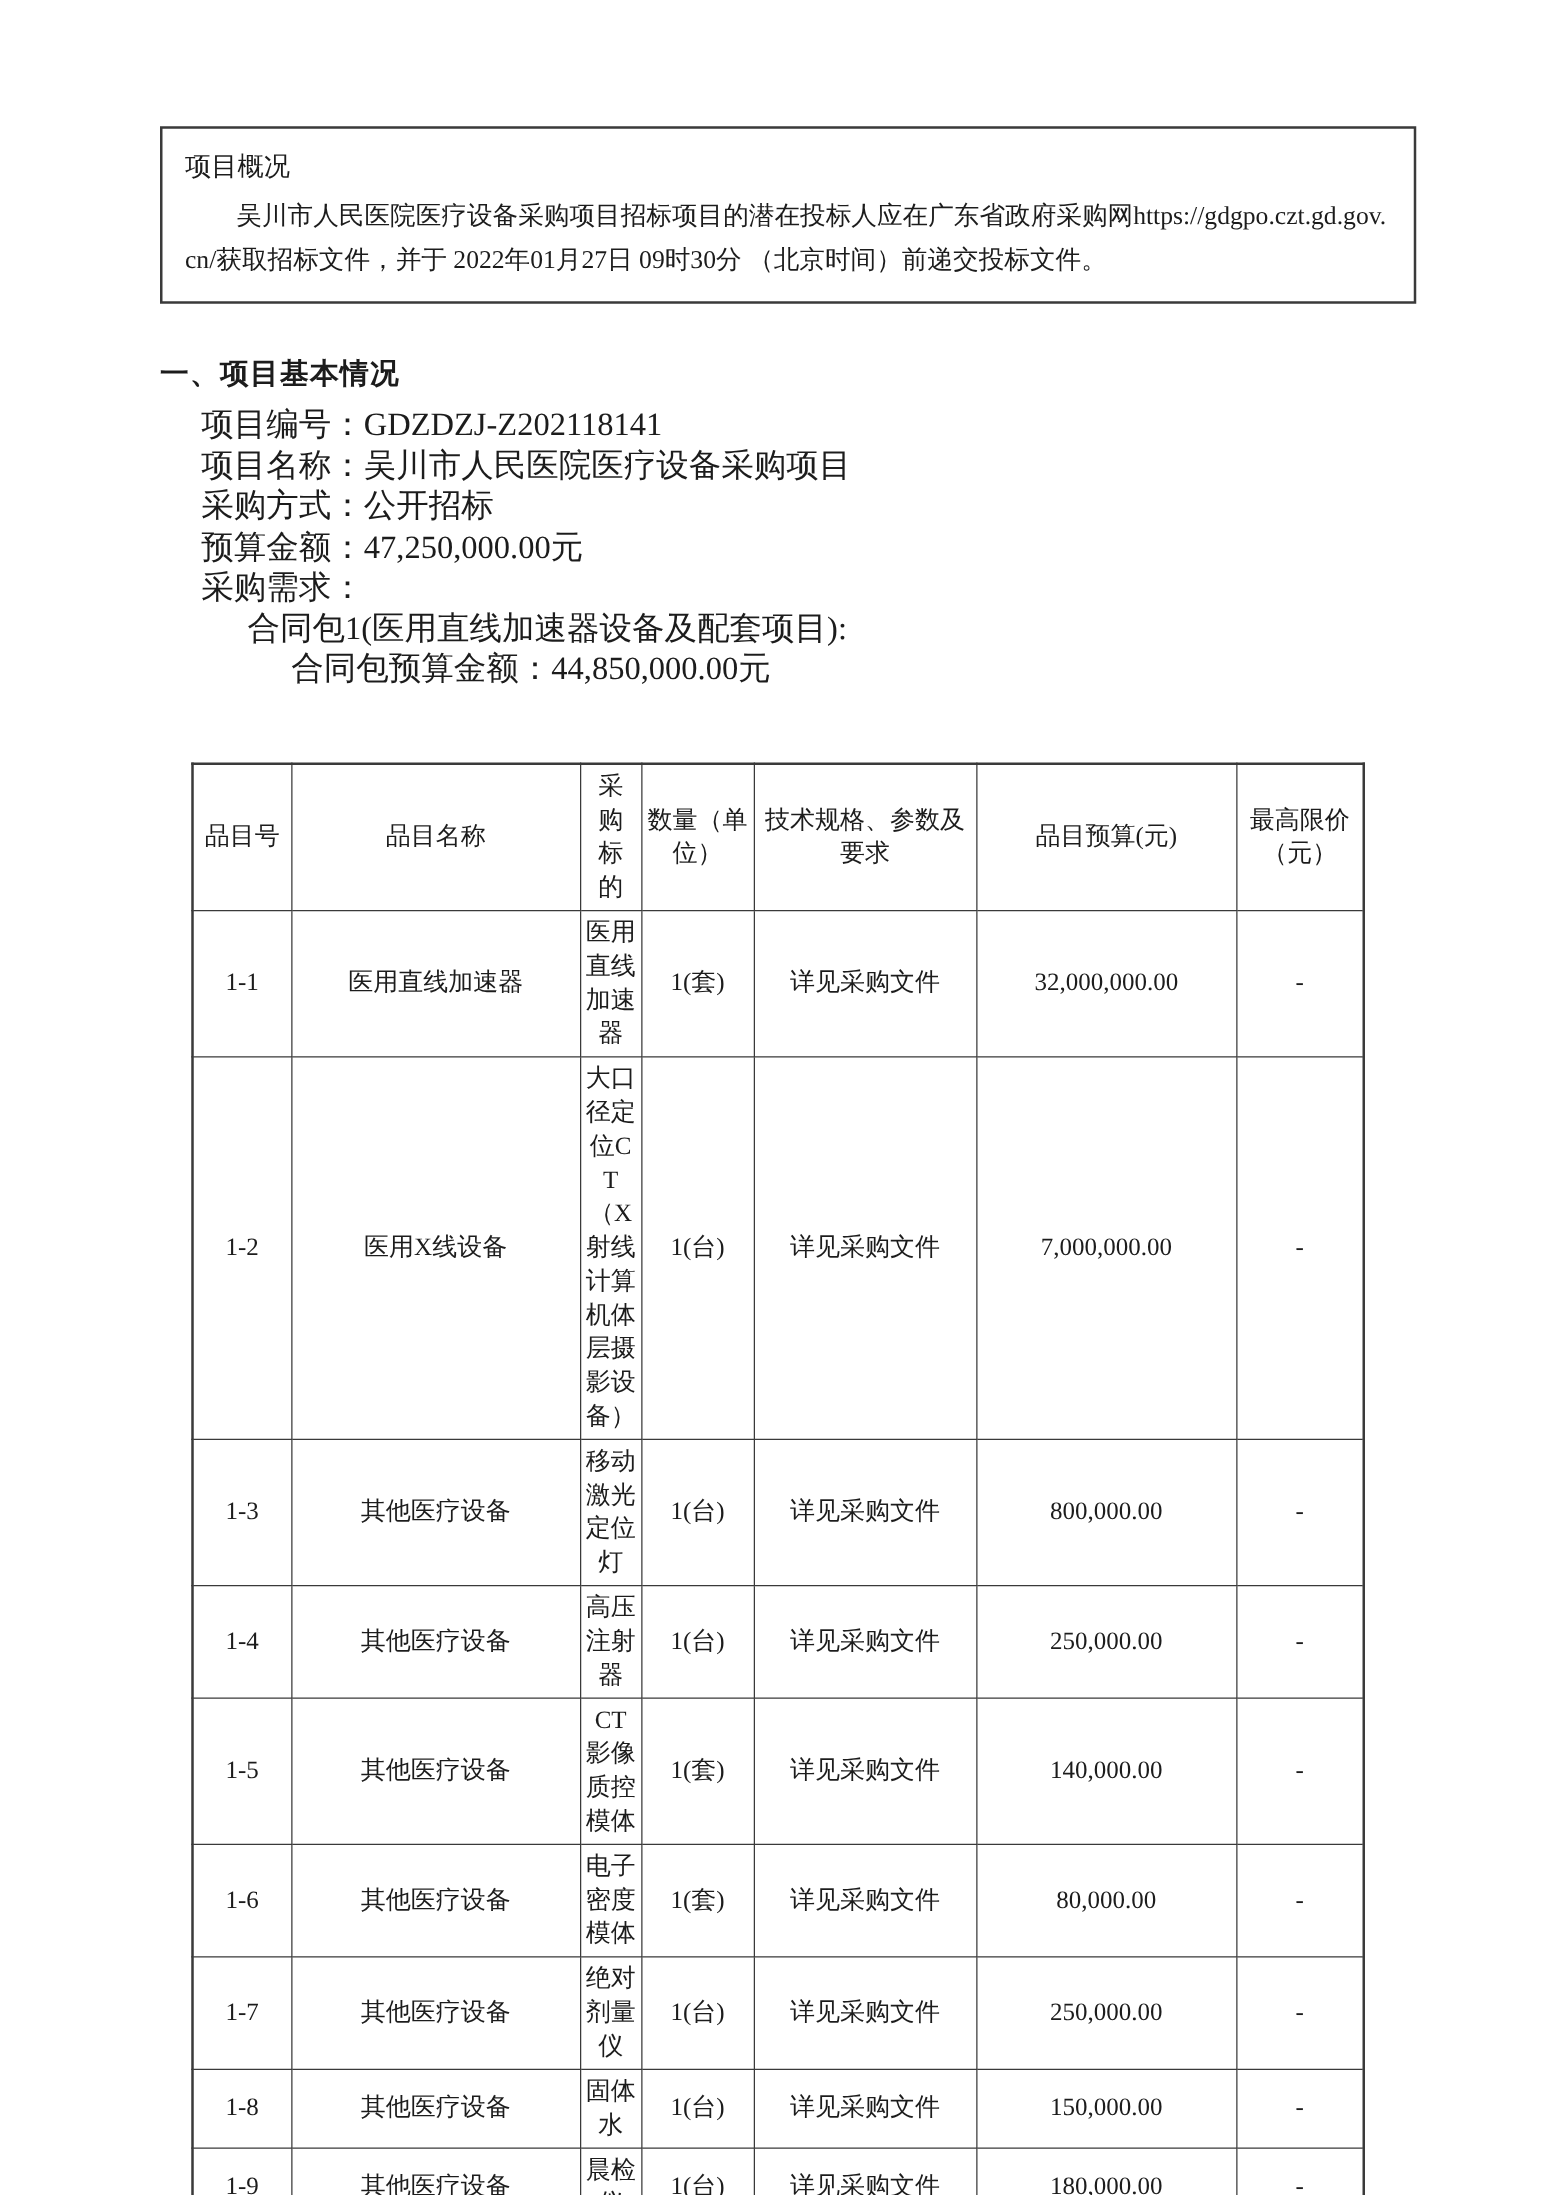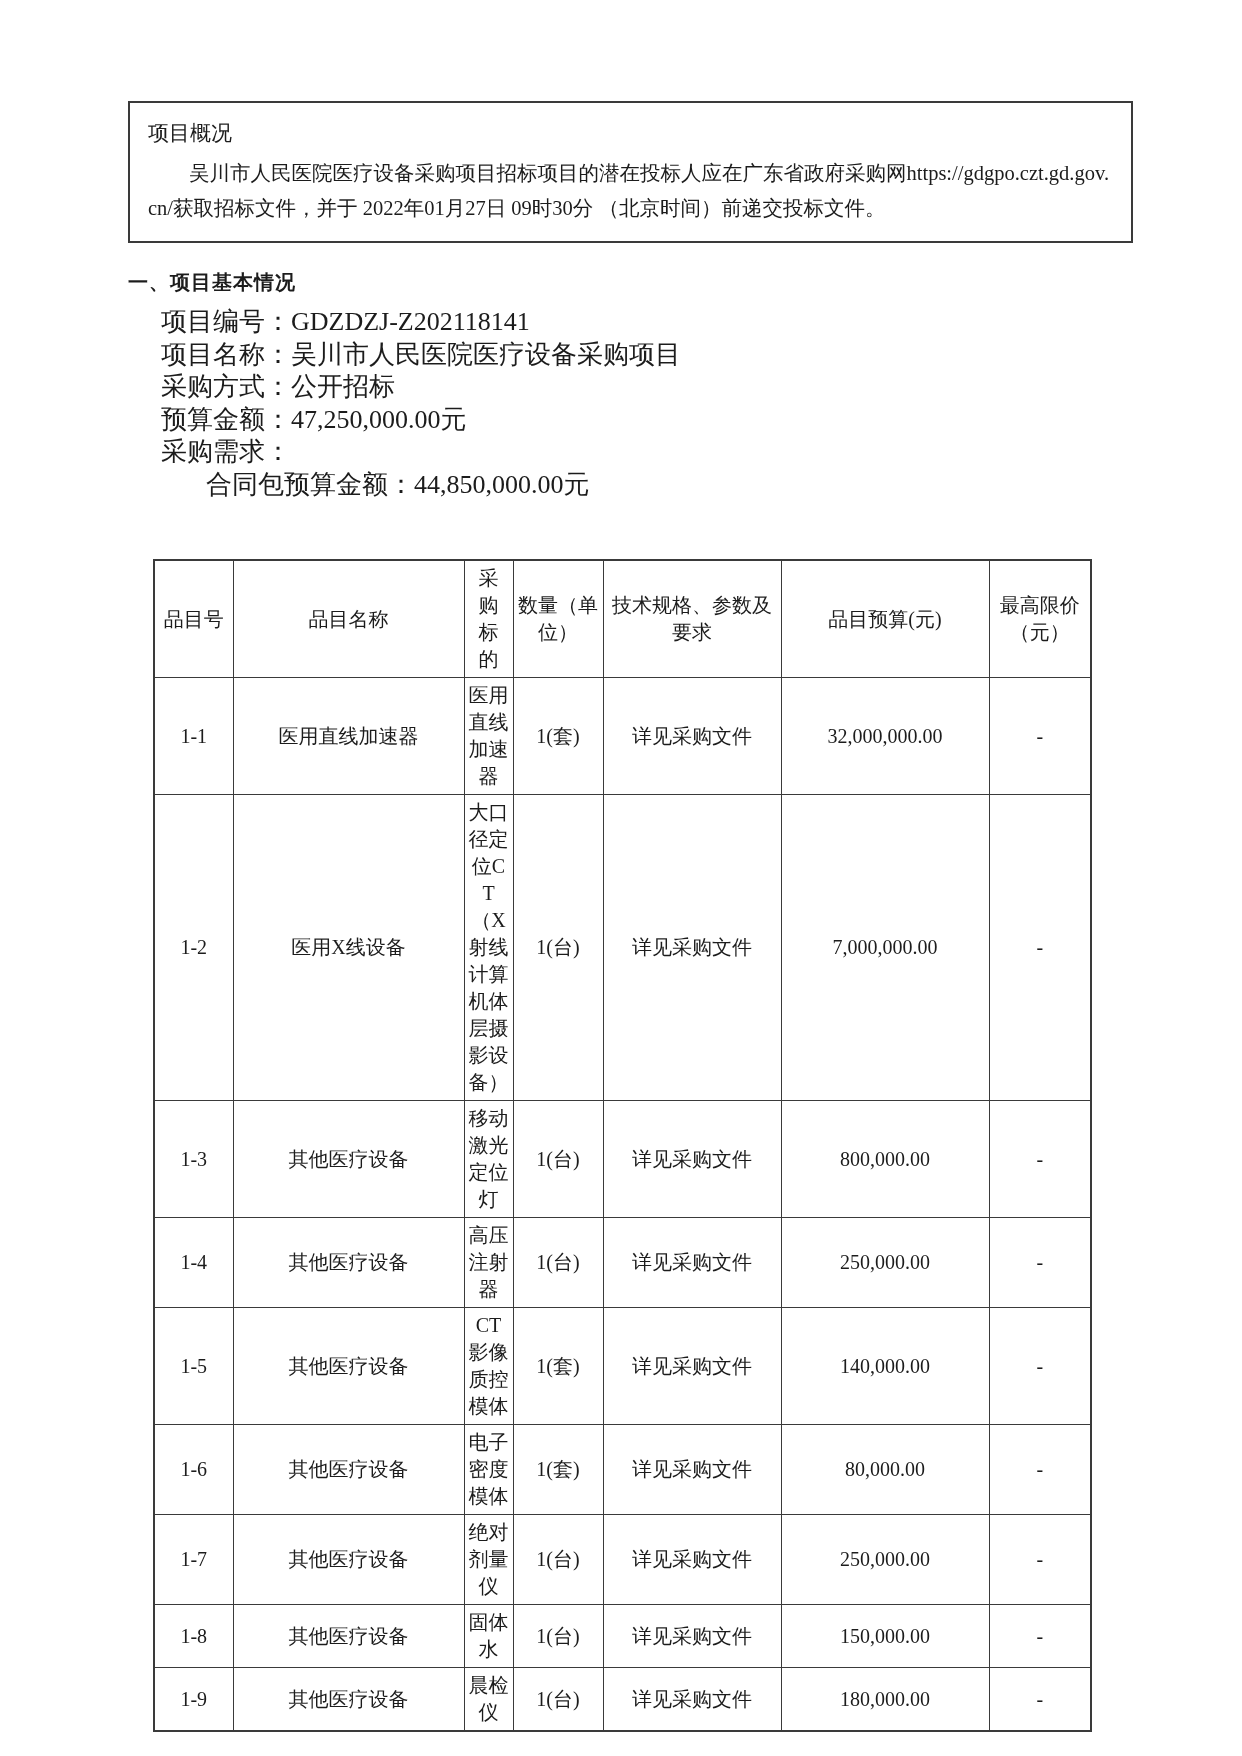--- a/index.html
+++ b/index.html
@@ -17,31 +17,31 @@
     border:2px solid #3a3a3a;
     padding:13px 18px 15px 18px;
     box-sizing:border-box;
     width:1005px;
   }
   .overview-title { font-size:21px; line-height:34px; }
   .overview-body  { font-size:20.5px; line-height:35px; text-indent:2em; word-break:break-all; margin-top:6px; }
 
   
   .section-heading {
-    margin-top:26px;
+    margin-top:40px;
     font-family:Liberation Serif, serif;
     font-weight:bold;
-    font-size:20px;
+    font-size:23px;
     letter-spacing:1px;
   }
 
   .fields { margin-top:10px; margin-left:33px; }
   .field-line { font-size:26px; line-height:32.5px; }
   .package-line { margin-left:37px; }
-  .package-budget-line { margin-left:45px; }
+  .package-budget-line { margin-left:72px; }
 
   
   .doc-table {
     border-collapse:collapse;
     margin-top:58px;
     margin-left:25px;
     table-layout:fixed;
     width:937px;
     border:2px solid #3a3a3a;
   }
@@ -81,20 +81,21 @@
   </div>
 
   <div class="section-heading">一、项目基本情况</div>
 
   <div class="fields">
     <div class="field-line">项目编号：GDZDZJ-Z202118141</div>
     <div class="field-line">项目名称：吴川市人民医院医疗设备采购项目</div>
     <div class="field-line">采购方式：公开招标</div>
     <div class="field-line">预算金额：47,250,000.00元</div>
     <div class="field-line">采购需求：</div>
+    <div class="field-line package-line">合同包1(医用直线加速器设备及配套项目):</div>
     <div class="field-line package-budget-line">合同包预算金额：44,850,000.00元</div>
   </div>
 
   <table class="doc-table">
     <colgroup>
       <col class="col-no">
         <col class="col-name">
         <col class="col-target">
         <col class="col-qty">
       <col class="col-spec">

